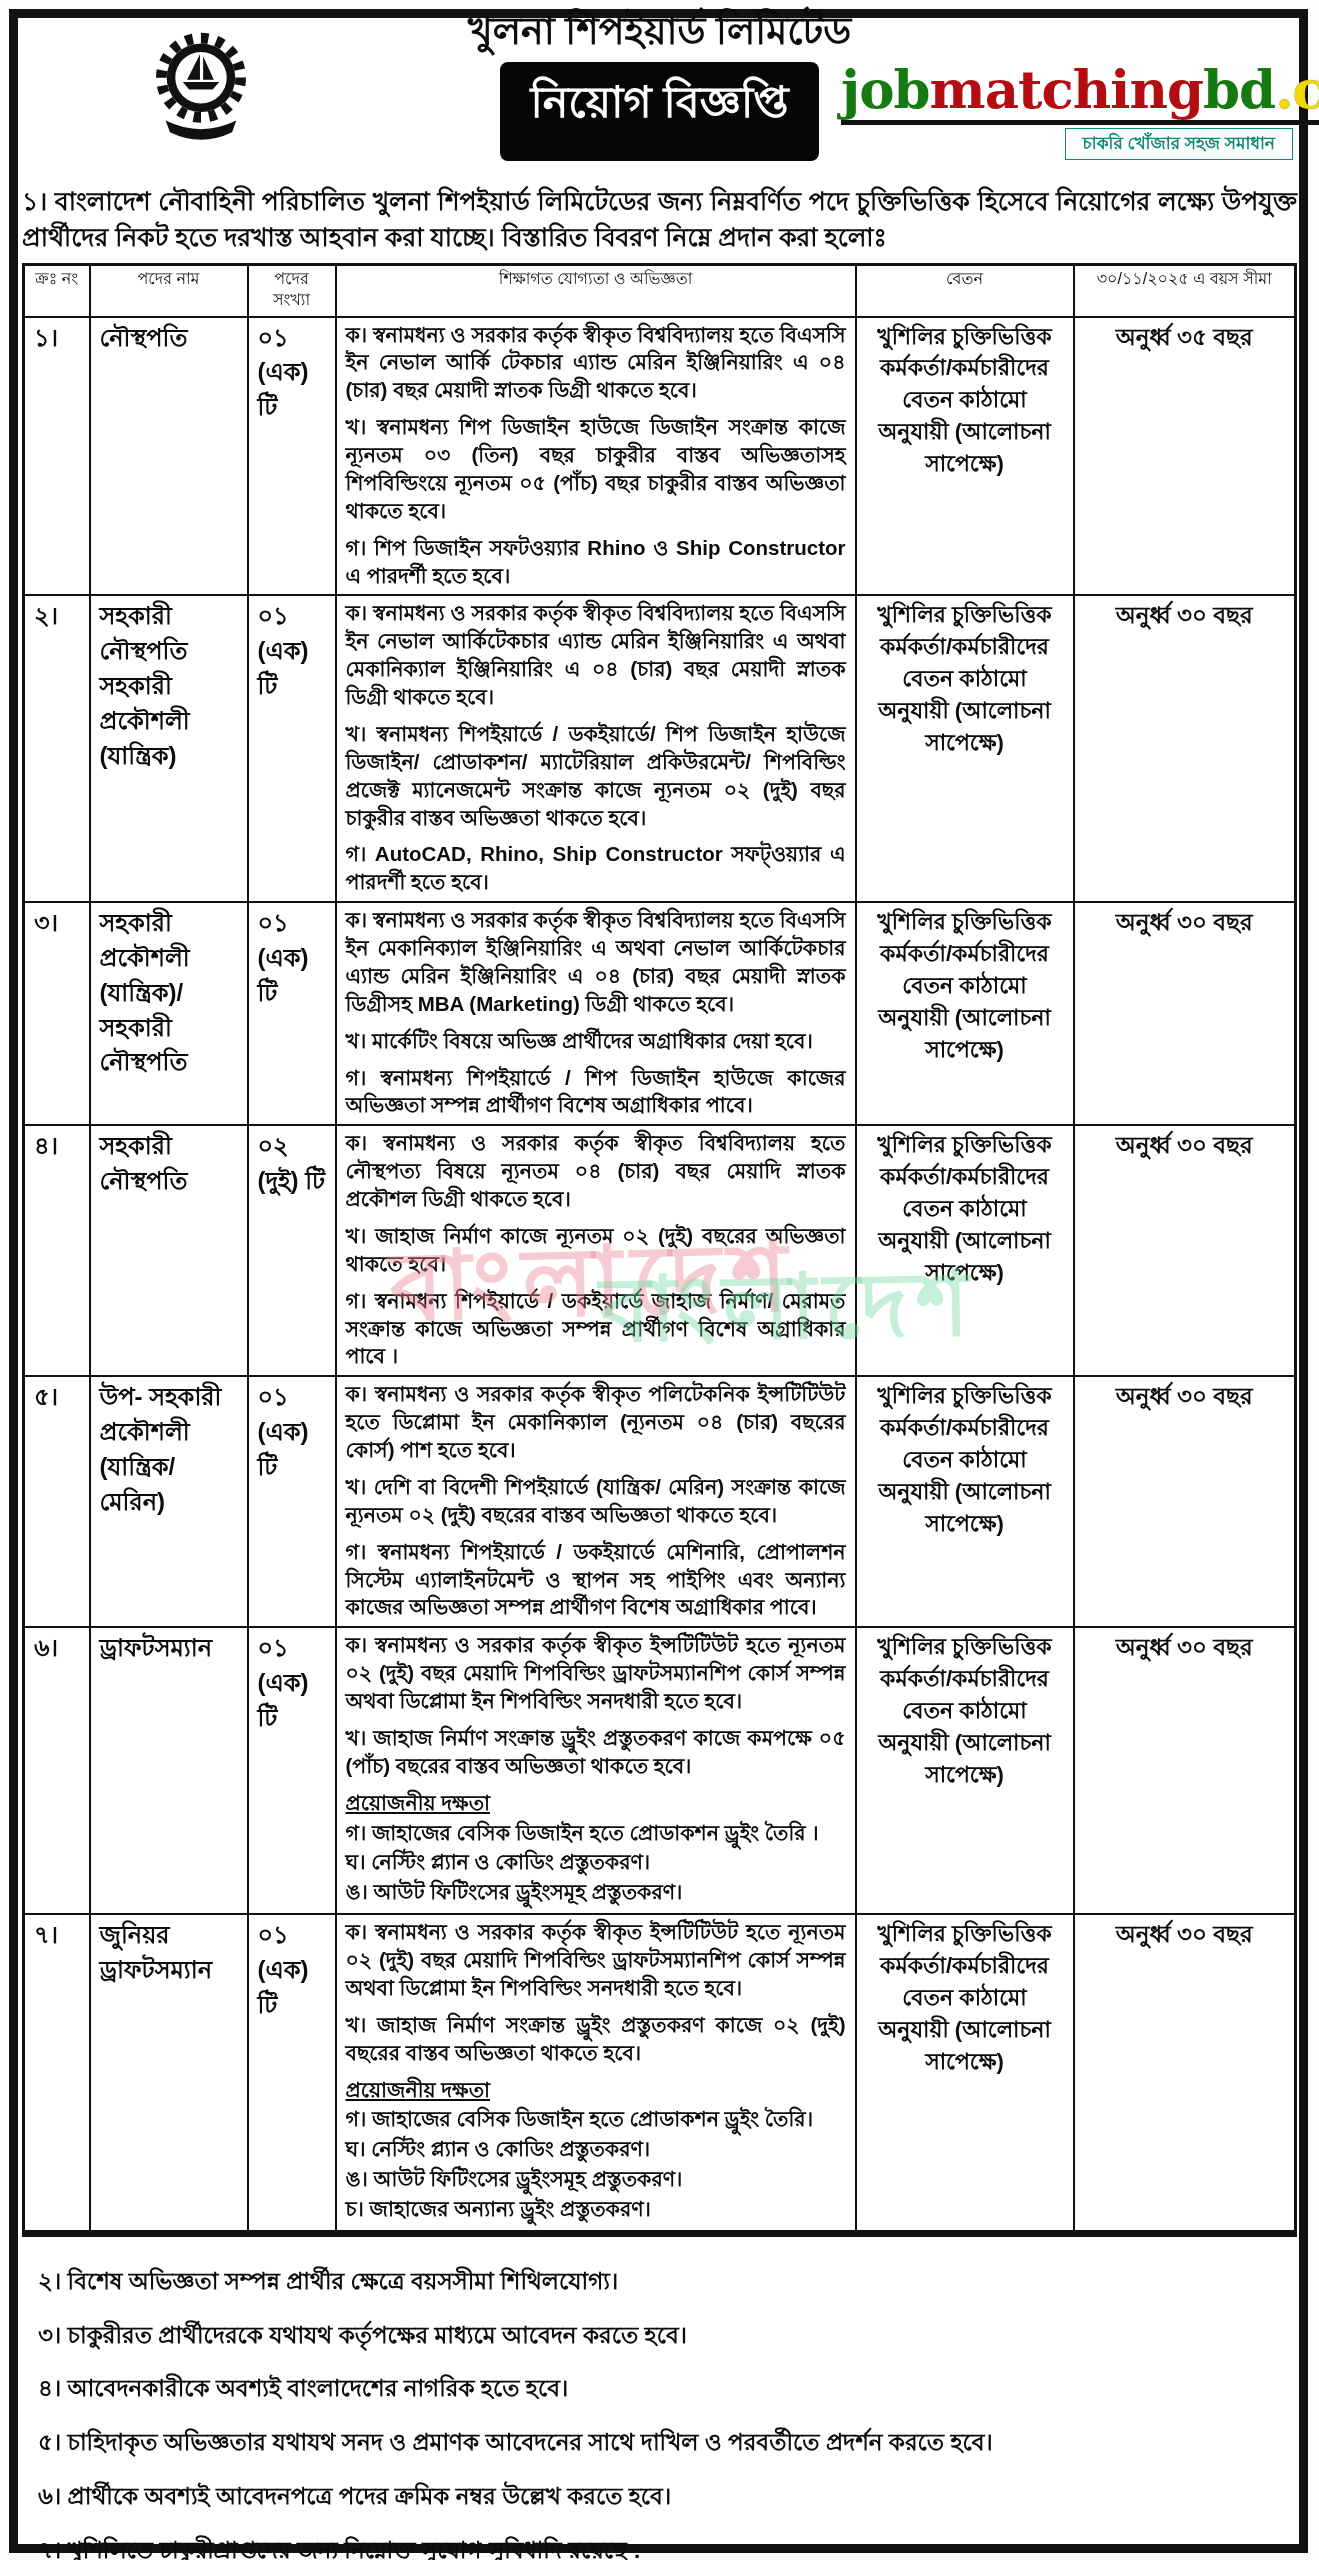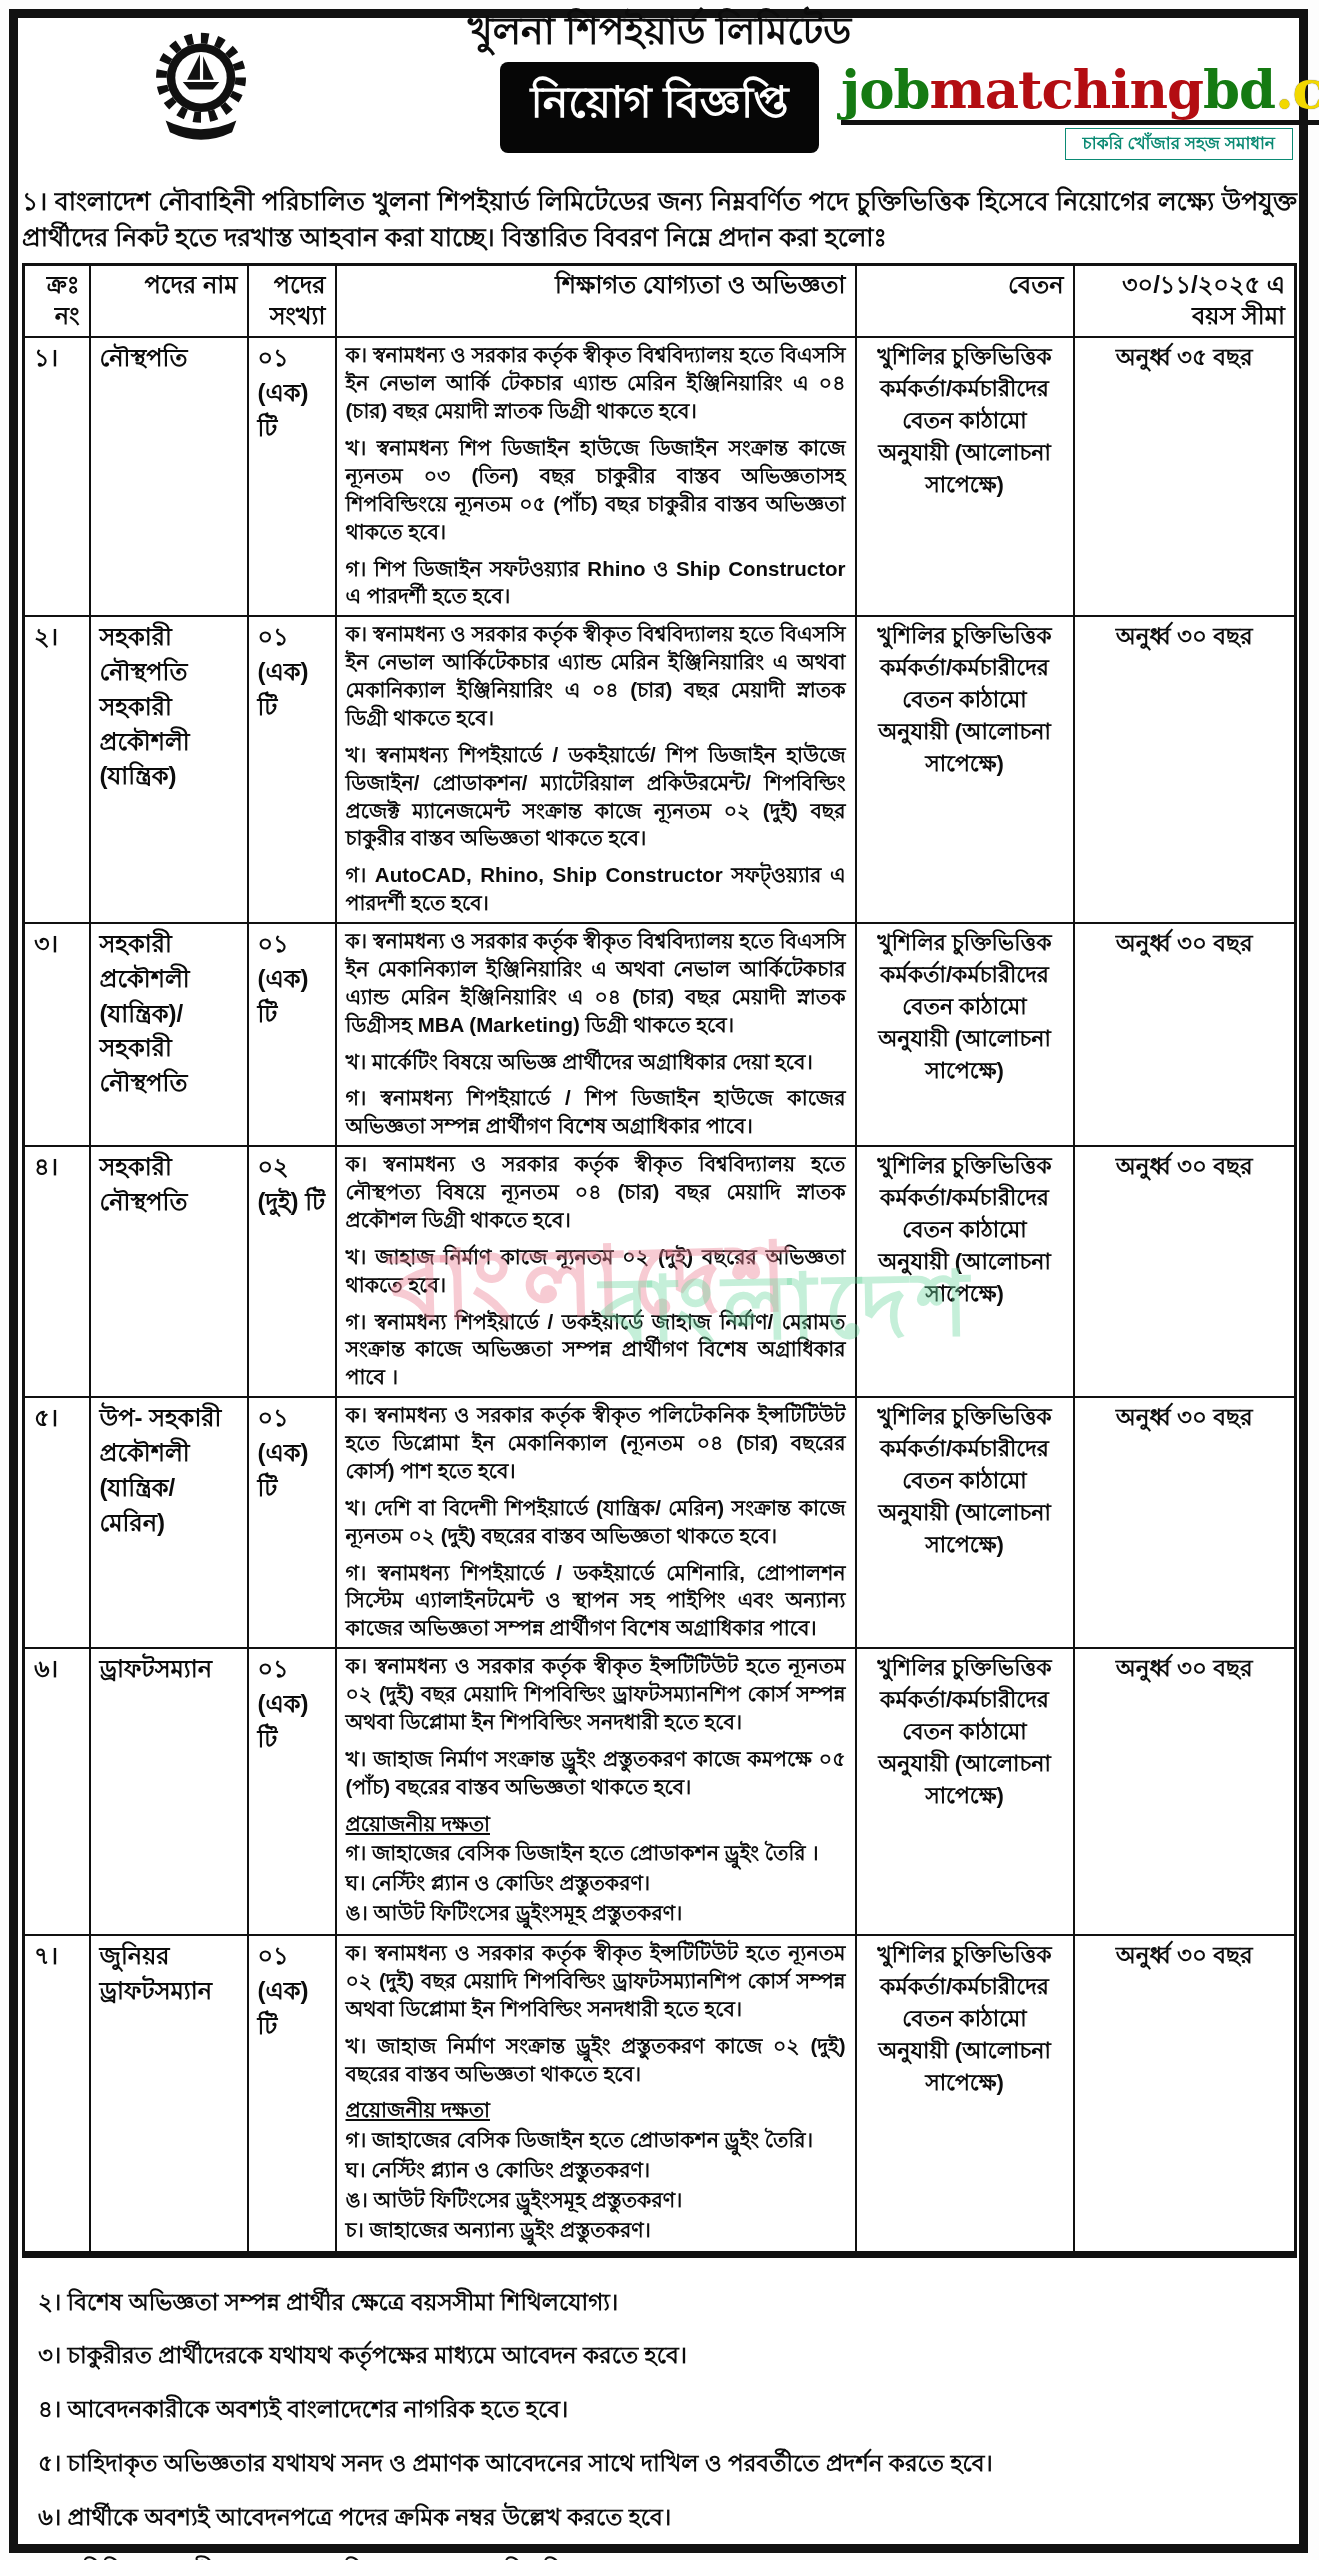--- a/index.html
+++ b/index.html
@@ -4,34 +4,34 @@
 <style>
   html,body{margin:0;padding:0;background:#e9e9e9;}
   body{width:1319px;height:2560px;position:relative;font-family:"Liberation Sans","DejaVu Sans",sans-serif;color:#0c0c0c;}
   .sheet{position:absolute;inset:0;background:#fdfdfd;overflow:hidden;}
   .frame{position:absolute;left:9px;top:9px;right:11px;bottom:7px;border:9px solid #121212;background:#fff;}
   .content{position:absolute;inset:0;padding:10px 22px 6px 22px;display:flex;flex-direction:column;}
   
   .header{position:relative;text-align:center;min-height:172px;}
   .org-title{font-size:38px;font-weight:800;line-height:1.15;}
   .org-subtitle{font-size:31px;font-weight:800;line-height:1.2;margin-top:4px;}
-  .badge{display:inline-block;background:#060606;color:#fff;font-size:43px;font-weight:800;padding:8px 30px 12px;border-radius:8px;margin-top:8px;}
+  .badge{display:inline-block;background:#060606;color:#fff;font-size:43px;font-weight:800;padding:8px 30px 20px;border-radius:8px;margin-top:8px;}
   .emblem{position:absolute;left:118px;top:12px;width:122px;height:150px;}
   .sitelogo{position:absolute;right:4px;top:52px;width:452px;text-align:right;}
   .sitelogo .word{font-size:53px;font-weight:800;letter-spacing:-1px;border-bottom:5px solid #111;display:inline-block;line-height:1.05;padding-bottom:2px;font-family:"DejaVu Serif","Liberation Serif",serif;}
   .lg-green{color:#157a12;}
   .lg-red{color:#b30d12;}
   .lg-yellow{color:#f2d800;text-shadow:0 0 1px #555;}
   .tagline{display:inline-block;margin-top:3px;color:#0b8a74;border:1px solid #0b8a74;font-size:17px;font-weight:700;padding:1px 17px;}
   
   .intro{font-size:25px;font-weight:700;line-height:1.42;text-align:justify;margin-top:2px;}
   
   table{width:100%;border-collapse:collapse;border:3px solid #111;border-bottom:7px solid #111;margin-top:8px;table-layout:fixed;}
   th,td{border:2.5px solid #111;vertical-align:top;padding:3px 9px 5px;}
-  th{font-size:24px;font-weight:700;text-align:right;line-height:1.3;}
+  th{font-size:16px;font-weight:400;text-align:center;line-height:1.3;}
   td{font-weight:700;}
   .c-sl{width:66px;}.c-post{width:158px;}.c-count{width:88px;}.c-qual{width:520px;}.c-sal{width:218px;}
   .sl,.post,.count{font-size:24px;line-height:1.45;}
   .q{font-size:20.5px;line-height:1.36;text-align:justify;margin:0 0 9px;}
   .q:last-child{margin-bottom:0;}
   .skills-h{text-decoration:underline;text-align:left;margin-bottom:2px;}
   .q.tight{margin-bottom:2px;text-align:left;}
   .salary{font-size:22px;line-height:1.45;text-align:center;}
   .age{font-size:23px;line-height:1.45;text-align:center;}
   

